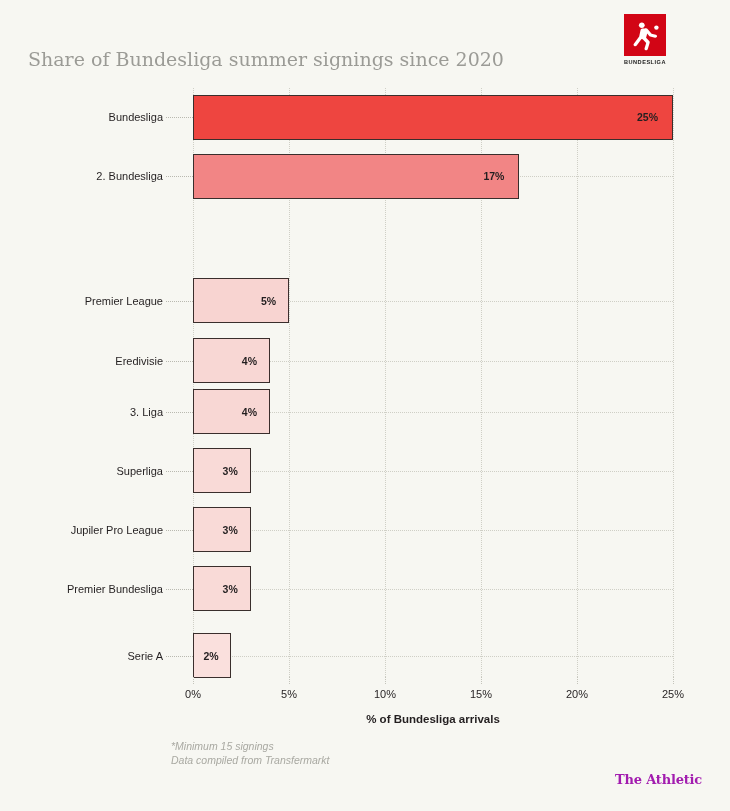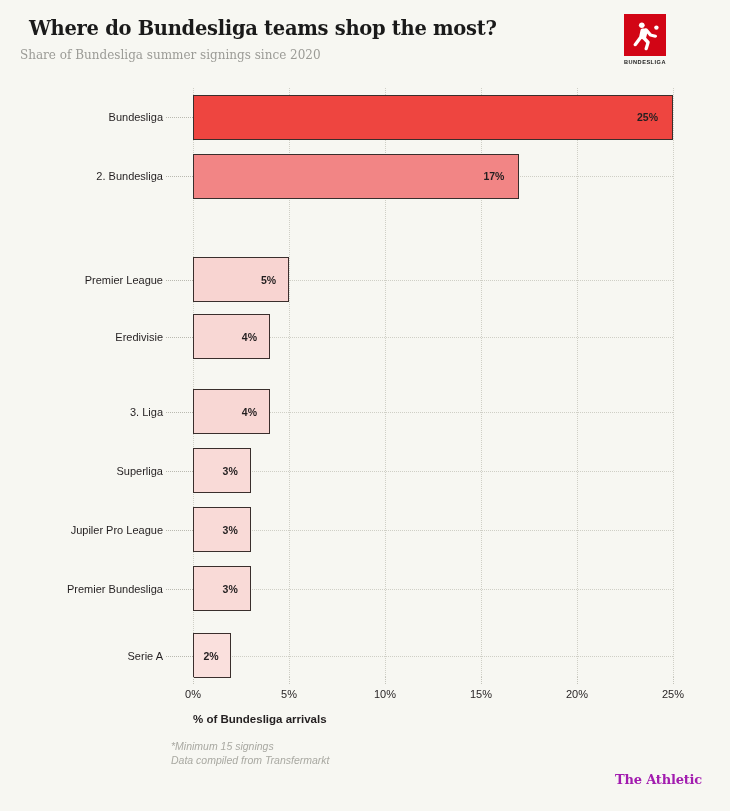--- a/index.html
+++ b/index.html
@@ -29,24 +29,24 @@
     top: 17px;
     font-family: "DejaVu Serif", "Liberation Serif", serif;
     font-size: 19.5px;
     font-weight: bold;
     letter-spacing: -0.3px;
     color: #1a1a1a;
     white-space: nowrap;
   }
   #subtitle {
     position: absolute;
-    left: 20px;
+    left: 28px;
     top: 48px;
     font-family: "DejaVu Serif", "Liberation Serif", serif;
-    font-size: 12px;
+    font-size: 19px;
     font-weight: normal;
     color: #9b9b96;
     white-space: nowrap;
   }
 
   
   #logo-wrap {
     position: absolute;
     left: 622px;
     top: 14px;
@@ -165,20 +165,21 @@
     transform: translateX(-50%);
     font-size: 11px;
     color: #231f20;
     white-space: nowrap;
   }
   #axis-title {
     position: absolute;
     left: 193px;
     top: 713px;
     width: 480px;
+    text-align: center;
     font-size: 11.5px;
     font-weight: bold;
     color: #231f20;
   }
 
   
   #footnotes {
     position: absolute;
     left: 171px;
     top: 739px;
@@ -195,21 +196,20 @@
     font-size: 13px;
     font-weight: bold;
     letter-spacing: -0.2px;
     color: #a21caf;
   }
 </style>
 </head>
 <body>
 
 <div id="header">
-  <div id="title">Where do Bundesliga teams shop the most?</div>
   <div id="subtitle">Share of Bundesliga summer signings since 2020</div>
 
   <div id="logo-wrap">
     <svg id="logo-mark" viewBox="0 0 42 42">
       <rect x="0" y="0" width="42" height="42" fill="#d20515"></rect>
       <g fill="#ffffff">
         <path d="M17.8 8.6c1.6 0 2.9 1.2 2.9 2.7s-1.3 2.7-2.9 2.7-2.9-1.2-2.9-2.7 1.3-2.7 2.9-2.7z"></path>
         <path d="M20.6 14.6c1.3-.5 2.6-.2 3.4.8l3.6 4.3 4.2 1.1c.9.2 1.4 1 1.2 1.8-.2.8-1.1 1.3-2 1.1l-4.9-1.3c-.4-.1-.8-.3-1.1-.7l-1.8-2.1-1.1 4.1 3.1 3.3c.5.5.7 1.2.5 1.8l-1.9 6.3c-.3.9-1.2 1.4-2.1 1.2-.9-.3-1.4-1.1-1.1-2l1.6-5.4-3.5-3.6-1.2-.2-4.8 6.4c-.6.7-1.6.9-2.4.4-.8-.5-1-1.5-.4-2.2l5.3-7.3 1.3-6.1c.2-.9.9-1.5 1.8-1.7z"></path>
         <circle cx="32.4" cy="13.6" r="2.2"></circle>
       </g>
@@ -233,28 +233,28 @@
         <div class="bar" style="width: 480px; background: rgb(238, 69, 64); border-color: rgb(58, 46, 44);"></div>
         <div class="bar-value" style="left: 444px;">25%</div>
       </div>
       <div class="row" style="top: 65.85px; height: 45px;">
         <div class="rowgrid"></div>
         <div class="leader"></div>
         <div class="cat-label">2. Bundesliga</div>
         <div class="bar" style="width: 326.4px; background: rgb(242, 133, 133); border-color: rgb(58, 46, 44);"></div>
         <div class="bar-value" style="left: 290.4px;">17%</div>
       </div>
-      <div class="row" style="top: 169px; height: 45px; padding-left: 36px;">
+      <div class="row" style="top: 190px; height: 45px; padding-left: 36px;">
         <div class="rowgrid"></div>
         <div class="leader"></div>
         <div class="cat-label">Premier League</div>
         <div class="bar" style="width: 96px; background: rgb(248, 212, 209); border-color: rgb(58, 46, 44);"></div>
         <div class="bar-value" style="left: 68px;">5%</div>
       </div>
-      <div class="row" style="top: 226px; height: 45px; text-decoration: underline;">
+      <div class="row" style="top: 250px; height: 45px; text-decoration: underline;">
         <div class="rowgrid"></div>
         <div class="leader"></div>
         <div class="cat-label">Eredivisie</div>
         <div class="bar" style="width: 76.8px; background: rgb(248, 215, 212); border-color: rgb(58, 46, 44);"></div>
         <div class="bar-value" style="left: 48.8px;">4%</div>
       </div>
       <div class="row" style="top: 301.45px; height: 45px;">
         <div class="rowgrid"></div>
         <div class="leader"></div>
         <div class="cat-label">3. Liga</div>

